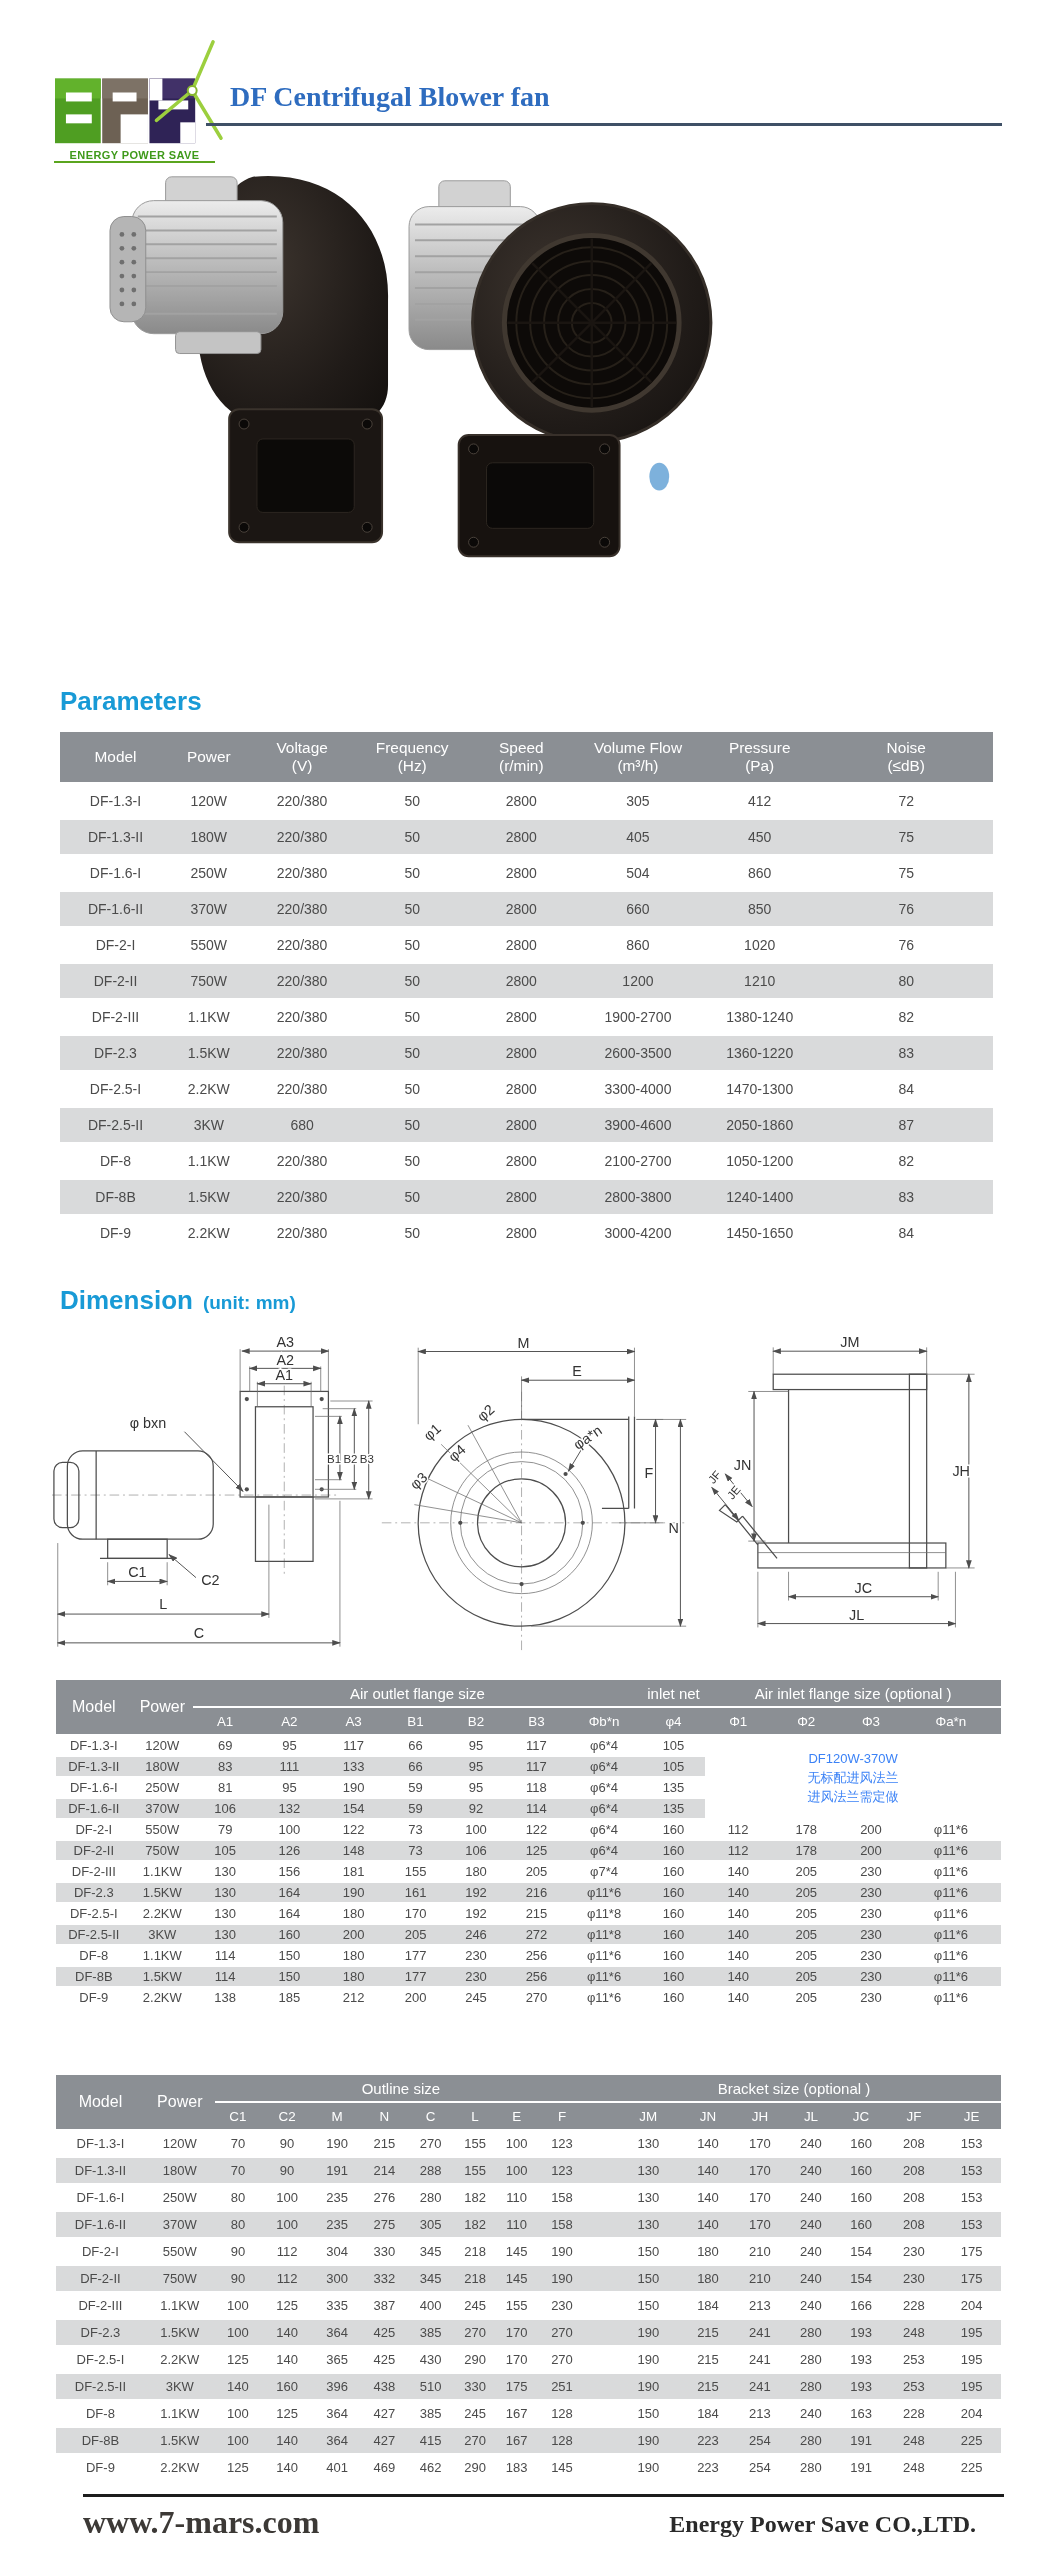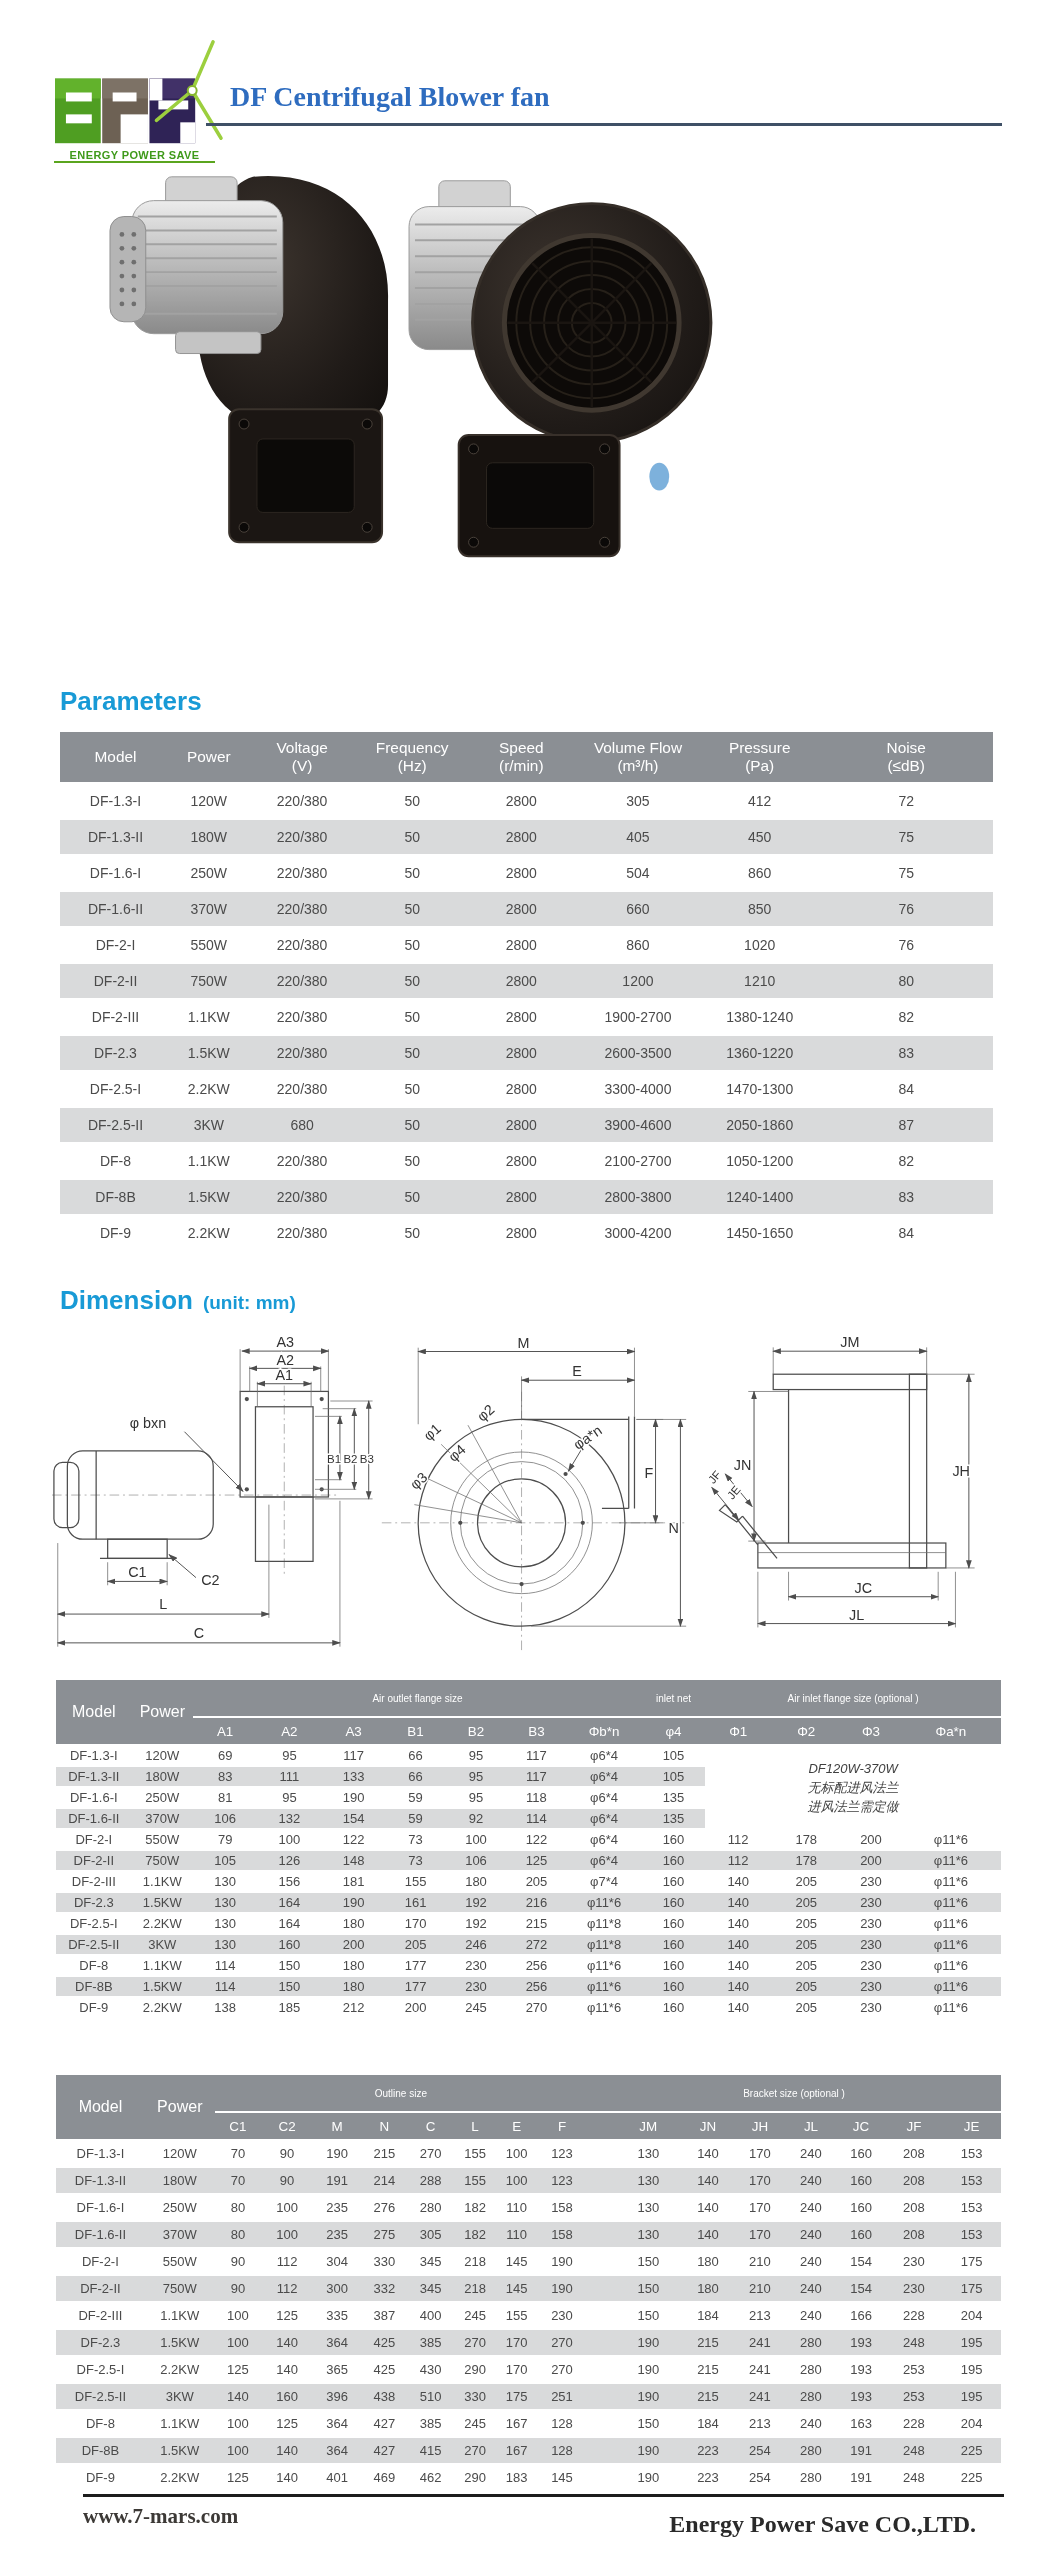--- a/index.html
+++ b/index.html
@@ -28,45 +28,45 @@
   th { background:#8b8f94; color:#fff; font-weight:normal; text-align:center; vertical-align:middle; }
   td { text-align:center; color:#4b4b4b; background:#fff; vertical-align:middle; }
   tbody tr:nth-child(even) td { background:#d9dadb; }
 
   .t1 { left:60px; top:730px; width:933px; }
   .t1 th { height:50px; font-size:15.4px; white-space:pre-line; line-height:1.2; }
   .t1 td { line-height:34px; font-size:14px; }
 
   .t2 { left:56px; top:1678px; width:945px; }
   .t3 { left:56px; top:2073px; width:945px; }
-  .t2 th.grp, .t3 th.grp { height:36px; font-size:10px; }
+  .t2 th.grp, .t3 th.grp { height:26px; font-size:15px; }
   .t2 thead tr:last-child th, .t3 thead tr:last-child th { height:26px; font-size:13.4px; }
   .t2 td { line-height:19px; font-size:13px; }
   .t3 td { line-height:25px; font-size:13px; }
   .t3 td:nth-child(11), .t3 thead tr:last-child th:nth-child(9) { padding-left:28px; }
-  .merged-note { background:#fff !important; font-size:16px; line-height:1.55; color:#404040;font-style:italic; }
+  .merged-note { background:#fff !important; font-size:16px; line-height:1.55; color:#3b82f6; }
 
   
   .drawings { position:absolute; left:52px; top:1330px; width:949px; height:336px;
     display:flex; justify-content:space-between; align-items:flex-start; }
   .part { stroke:#4d4d4d; stroke-width:1.3; fill:none; }
   .thin { stroke:#6e6e6e; stroke-width:0.8; fill:none; }
   .cl   { stroke:#8a8a8a; stroke-width:0.7; fill:none; stroke-dasharray:10 4 2 4; }
   .dln  { stroke:#4d4d4d; stroke-width:1; fill:none;
           marker-start:url(#arw); marker-end:url(#arw); }
   .ldr  { stroke:#4d4d4d; stroke-width:1; fill:none; marker-end:url(#arw); }
   .lbl  { font-family:"Liberation Sans", sans-serif; font-size:15px; fill:#333;
           text-anchor:middle; paint-order:stroke; stroke:#fff; stroke-width:3px; }
   .lbl-s { font-size:12px; }
   .dot { fill:#4d4d4d; }
 
   
   .footer-rule { position:absolute; left:83px; top:2494px; width:921px; height:3px; background:#1c1c1c; }
   .footer-site { position:absolute; left:83px; top:2504px;
-    font-family:"Liberation Serif", serif; font-size:21px; font-weight:bold; color:#3c3936; }
+    font-family:"Liberation Serif", serif; font-size:32px; font-weight:bold; color:#3c3936; }
   .footer-co { position:absolute; right:62px; top:2511px;
     font-family:"Liberation Serif", serif; font-size:24px; font-weight:bold; color:#2a2a2a;margin-left:48px; }
 </style>
 </head>
 <body>
 
 <div>
   <svg class="logo-svg" viewBox="0 0 175 108" aria-label="EPS">
     <g>
       <rect x="0" y="40" width="46" height="65" fill="#4f9e22"></rect>

